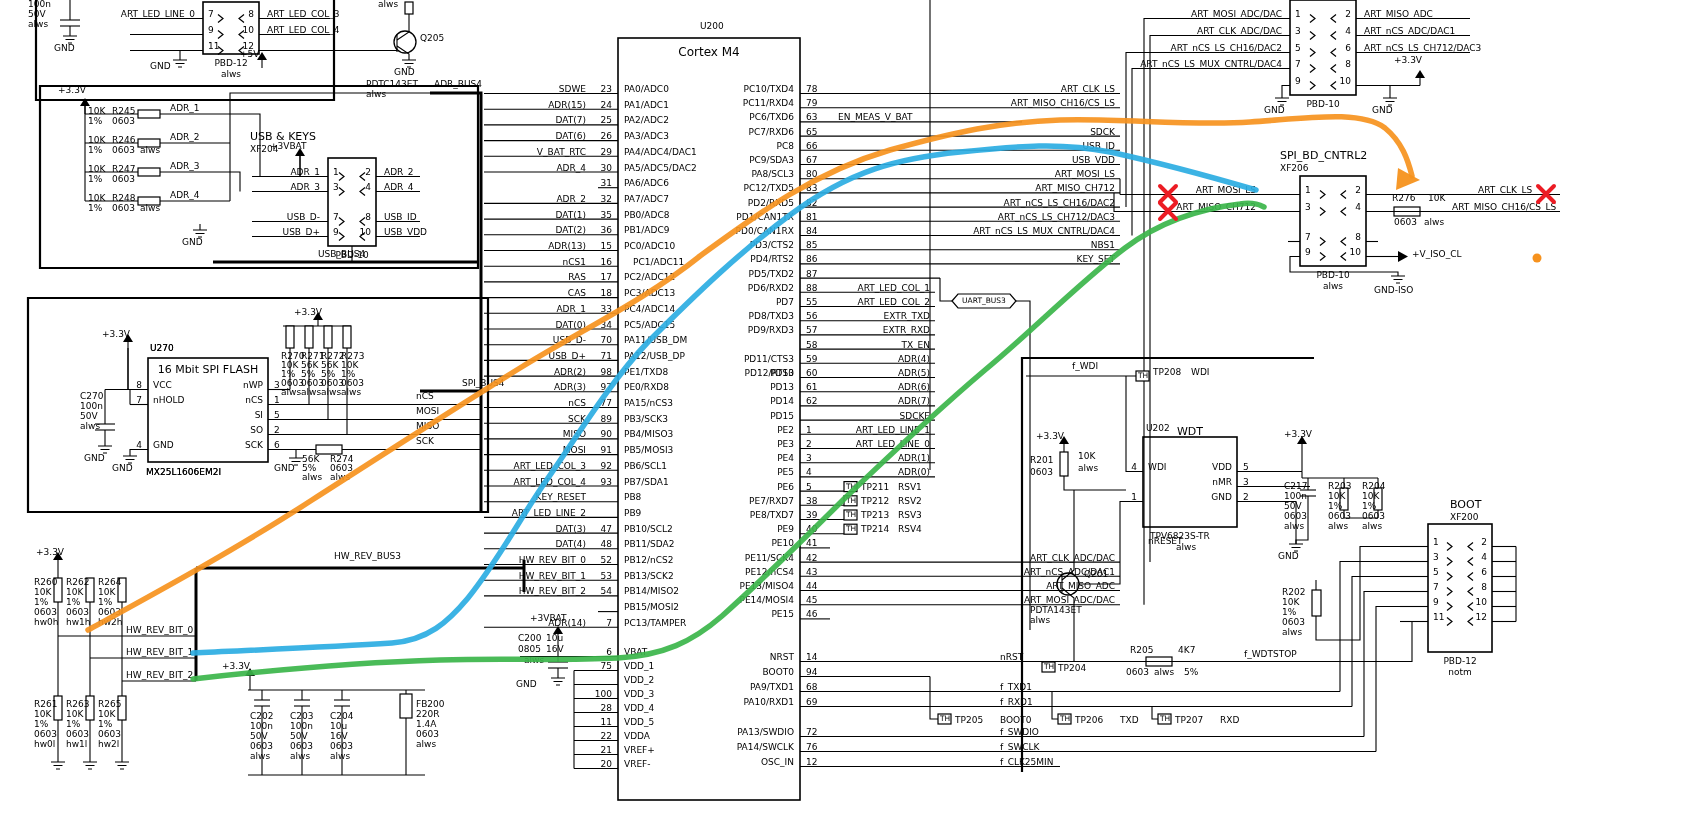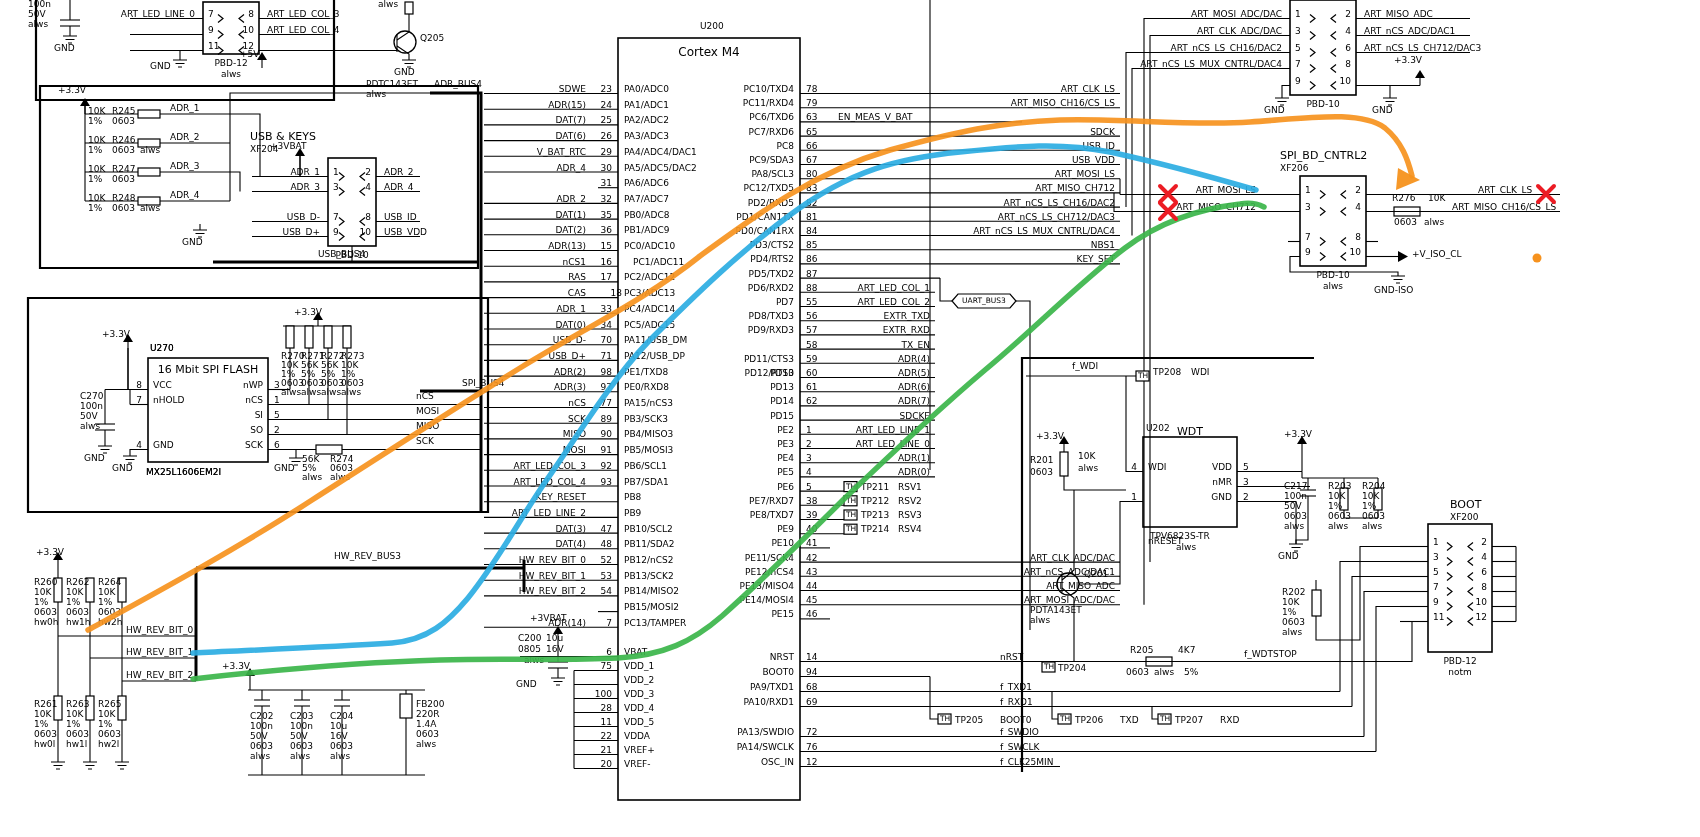--- a/index.html
+++ b/index.html
@@ -442,21 +442,21 @@
       <span class="lb" style="left: 624px; top: 242px;">PC0/ADC10</span>
       <span class="lb ra" style="left: 612px; top: 242px;">15</span>
       <span class="lb ra" style="left: 586px; top: 242px;">ADR(13)</span>
       <span class="lb" style="left: 596px; top: 257.7px; margin-left: 37px;">PC1/ADC11</span>
       <span class="lb ra" style="left: 612px; top: 257.7px;">16</span>
       <span class="lb ra" style="left: 586px; top: 257.7px;">nCS1</span>
       <span class="lb" style="left: 624px; top: 273.4px;">PC2/ADC12</span>
       <span class="lb ra" style="left: 612px; top: 273.4px;">17</span>
       <span class="lb ra" style="left: 586px; top: 273.4px;">RAS</span>
       <span class="lb" style="left: 624px; top: 289.1px;">PC3/ADC13</span>
-      <span class="lb ra" style="left: 612px; top: 289.1px; margin-left: 10px;">18</span>
+      <span class="lb ra" style="left: 612px; top: 289.1px;">18</span>
       <span class="lb ra" style="left: 586px; top: 289.1px;">CAS</span>
       <span class="lb" style="left: 624px; top: 304.8px;">PC4/ADC14</span>
       <span class="lb ra" style="left: 612px; top: 304.8px;">33</span>
       <span class="lb ra" style="left: 586px; top: 304.8px;">ADR_1</span>
       <span class="lb" style="left: 624px; top: 320.5px;">PC5/ADC15</span>
       <span class="lb ra" style="left: 612px; top: 320.5px;">34</span>
       <span class="lb ra" style="left: 586px; top: 320.5px;">DAT(0)</span>
       <span class="lb" style="left: 624px; top: 336.2px;">PA11/USB_DM</span>
       <span class="lb ra" style="left: 612px; top: 336.2px;">70</span>
       <span class="lb ra" style="left: 586px; top: 336.2px;">USB_D-</span>

